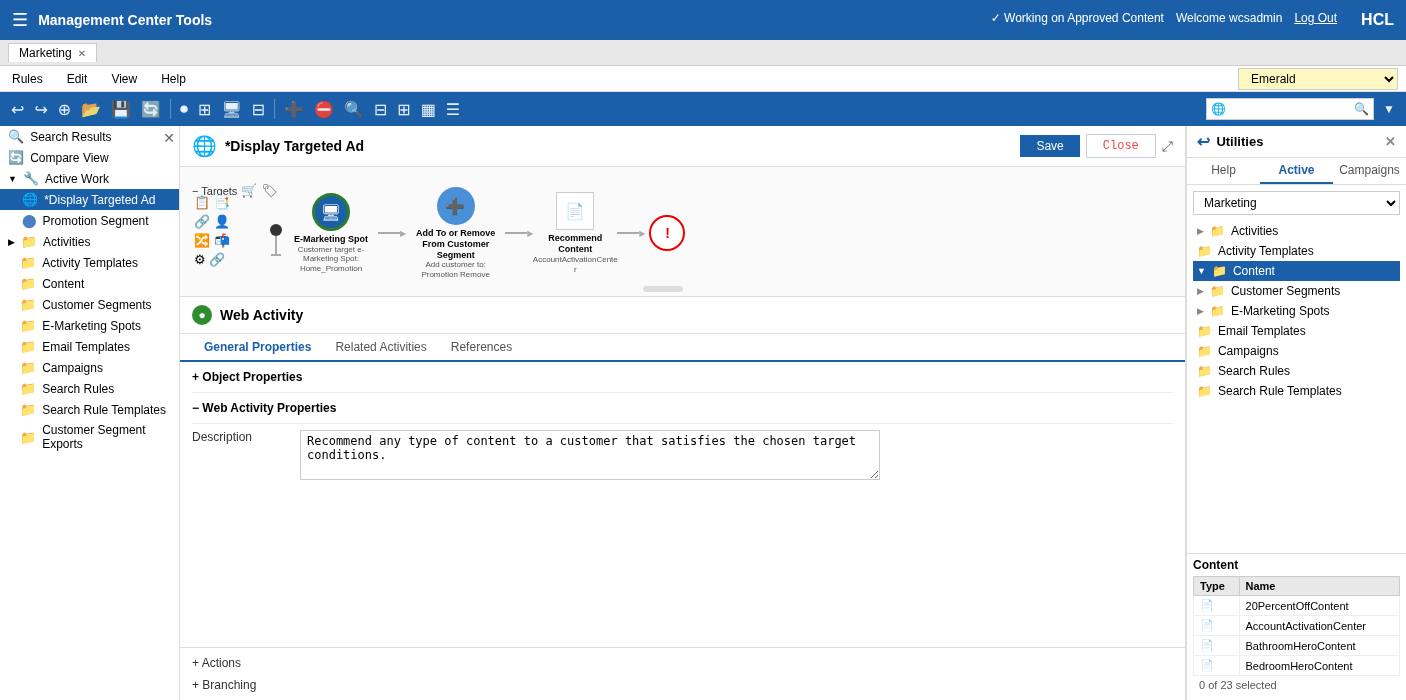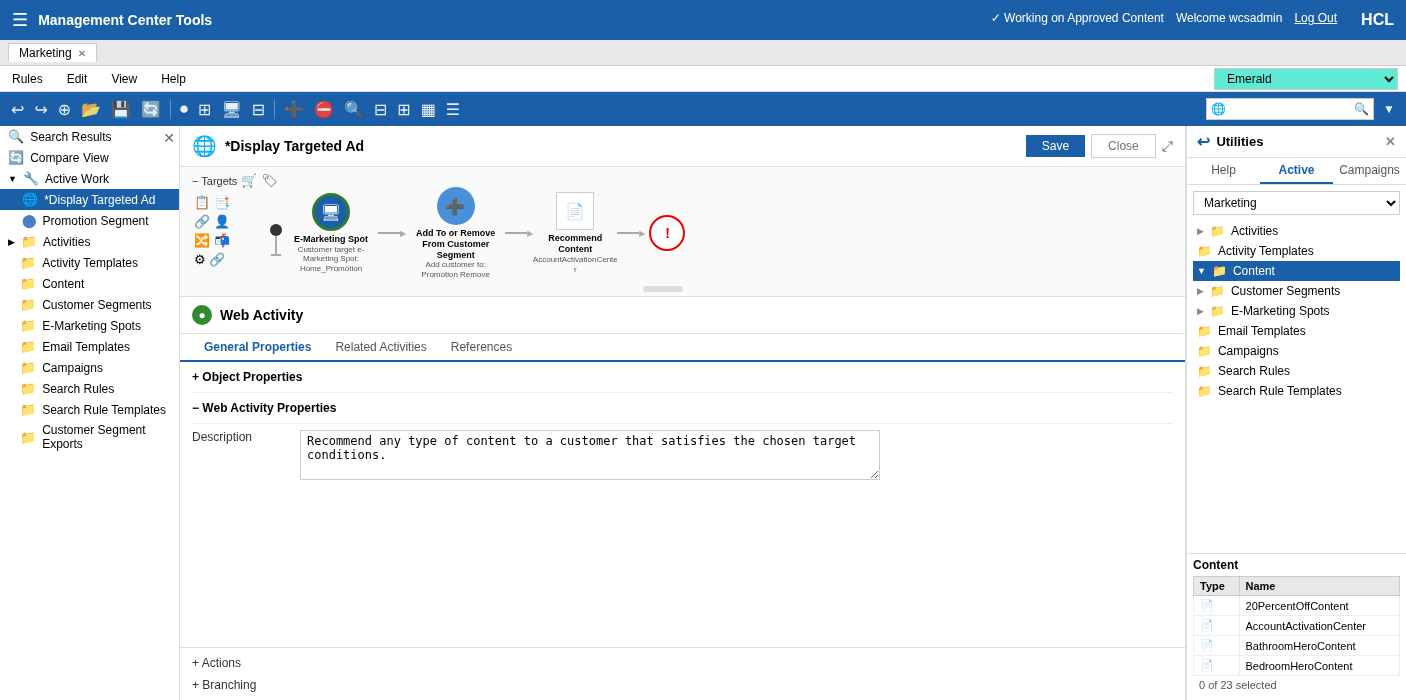--- a/index.html
+++ b/index.html
@@ -51,22 +51,22 @@
       align-items: center;
       padding: 0 8px;
       gap: 16px;
     }
     .menu-item { font-size: 12px; cursor: pointer; padding: 2px 4px; }
     .menu-right { margin-left: auto; }
     .emerald-select {
       border: 1px solid #ccc;
       padding: 2px 8px;
       font-size: 12px;
-      background: #5eead4;
-      width: 184px;
+      background: #fef9c3;
+      width: 160px;
     }
 
     
     .toolbar {
       background: #1a5fa8;
       height: 34px;
       display: flex;
       align-items: center;
       padding: 0 8px;
       gap: 4px;
@@ -165,25 +165,26 @@
     .btn-save {
       background: #1a5fa8;
       color: white;
       border: none;
       padding: 4px 16px;
       font-size: 12px;
       cursor: pointer;
     }
     .btn-close {
       background: white;
-      color: #737373;
+      color: #ef4444;
       border: 1px solid #ccc;
       padding: 4px 16px;
       font-size: 12px;
       cursor: pointer;
+      font-family: Liberation Mono, monospace;
     }
     .expand-icon { font-size: 14px; cursor: pointer; color: #666; }
 
     
     .workflow-canvas {
       padding: 12px;
       background: #fafafa;
       min-height: 120px;
       position: relative;
       display: flex;
@@ -533,21 +534,21 @@
       </div>
       <div class="workflow-actions">
         <button class="btn-save">Save</button>
         <button class="btn-close">Close</button>
         <span class="expand-icon">⤢</span>
       </div>
     </div>
 
     <div class="workflow-canvas" style="position:relative; height:130px; padding: 8px 12px;">
 
-      <div style="position:absolute; top:6px; left:12px; display:flex; align-items:center; gap:4px;">
+      <div style="position:absolute; top:16px; left:12px; display:flex; align-items:center; gap:4px;">
         <span style="font-size:11px; color:#333;">− Targets</span>
         <span style="font-size:13px; color:#555; cursor:pointer;">🛒</span>
         <span style="font-size:13px; color:#555; cursor:pointer;">🏷</span>
       </div>
 
       <div style="position:absolute; top:28px; left:14px; display:flex; flex-direction:column; gap:4px;">
         <div style="display:flex; gap:4px;">
           <span style="font-size:13px;cursor:pointer;">📋</span>
           <span style="font-size:13px;cursor:pointer;">📑</span>
         </div>

